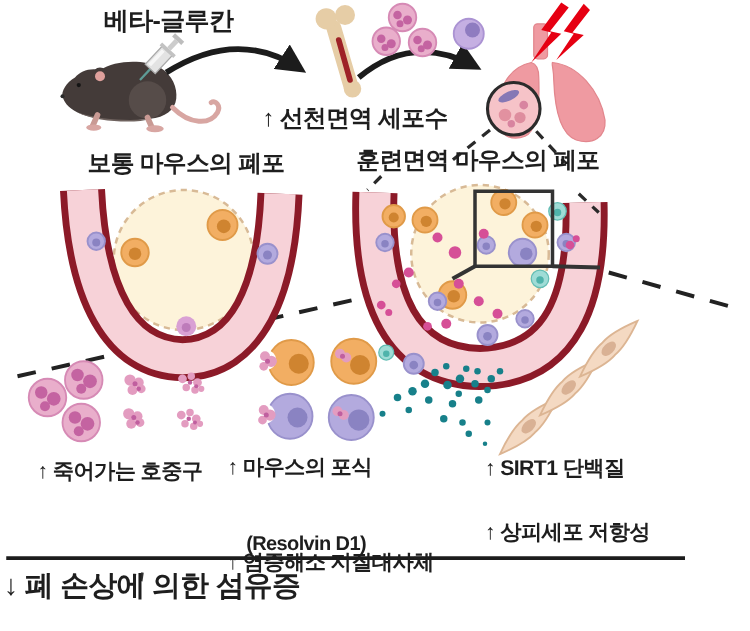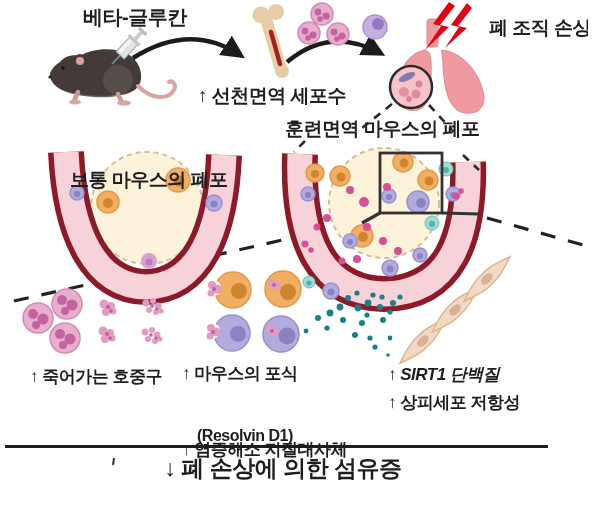--- a/index.html
+++ b/index.html
@@ -331,24 +331,23 @@
       <path class="f-spindle" d="M-32,0 Q-11,-8 0,-7 Q11,-8 32,0 Q11,8 0,7 Q-11,8 -32,0 Z"></path>
       <ellipse class="f-spindleN" cx="0" cy="0" rx="7" ry="4.2"></ellipse>
     </g>
   </g>
 
   <rect x="5" y="445" width="543" height="3" fill="#1c1c1c"></rect>
   <line x1="114" y1="458" x2="113" y2="465" stroke="#333" stroke-width="2"></line>
 </svg>
 
   <div class="lbl" style="left:83px;top:6px;font-size:20px;">베타-글루칸</div>
-  <div class="lbl" style="left:198px;top:85px;font-size:19px;">↑ 선천면역 세포수</div>
-  <div class="lbl" style="left:489px;top:17px;font-size:19px;">폐 조직 손상</div>
-  <div class="lbl" style="left:70px;top:121px;font-size:19px;margin-top:48px;">보통 마우스의 폐포</div>
+  <div class="lbl" style="left:210px;top:85px;font-size:19px;">↑ 선천면역 세포수</div>
+  <div class="lbl" style="left:70px;top:121px;font-size:19px;">보통 마우스의 폐포</div>
   <div class="lbl" style="left:285px;top:118px;font-size:19px;text-align:right;">훈련면역 마우스의 폐포</div>
   <div class="lbl" style="left:18px;top:367px;font-size:17px;margin-left:12px;">↑ 죽어가는 호중구</div>
   <div class="lbl" style="left:182px;top:364px;font-size:17px;">↑ 마우스의 포식</div>
   <div class="lbl" style="left:182px;top:393px;font-size:17px;margin-top:47px;">↑ 염증해소 지질대사체</div>
   <div class="lbl" style="left:197px;top:415px;font-size:16px;margin-top:12px;">(Resolvin D1)</div>
-  <div class="lbl" style="left:388px;top:365px;font-size:17px;font-style:italic;">↑ SIRT1 단백질</div>
-  <div class="lbl" style="left:388px;top:393px;font-size:17px;">↑ 상피세포 저항성</div>
-  <div class="lbl" style="left:3px;top:455px;font-size:23px;width:560px;text-align:center;">↓ 폐 손상에 의한 섬유증</div>
+  <div class="lbl" style="left:388px;top:365px;font-size:17px;">↑ SIRT1 단백질</div>
+  <div class="lbl" style="left:388px;top:416px;font-size:17px;">↑ 상피세포 저항성</div>
+  <div class="lbl" style="left:3px;top:455px;font-size:23px;width:560px;">↓ 폐 손상에 의한 섬유증</div>
 </div>
 
 </body></html>

